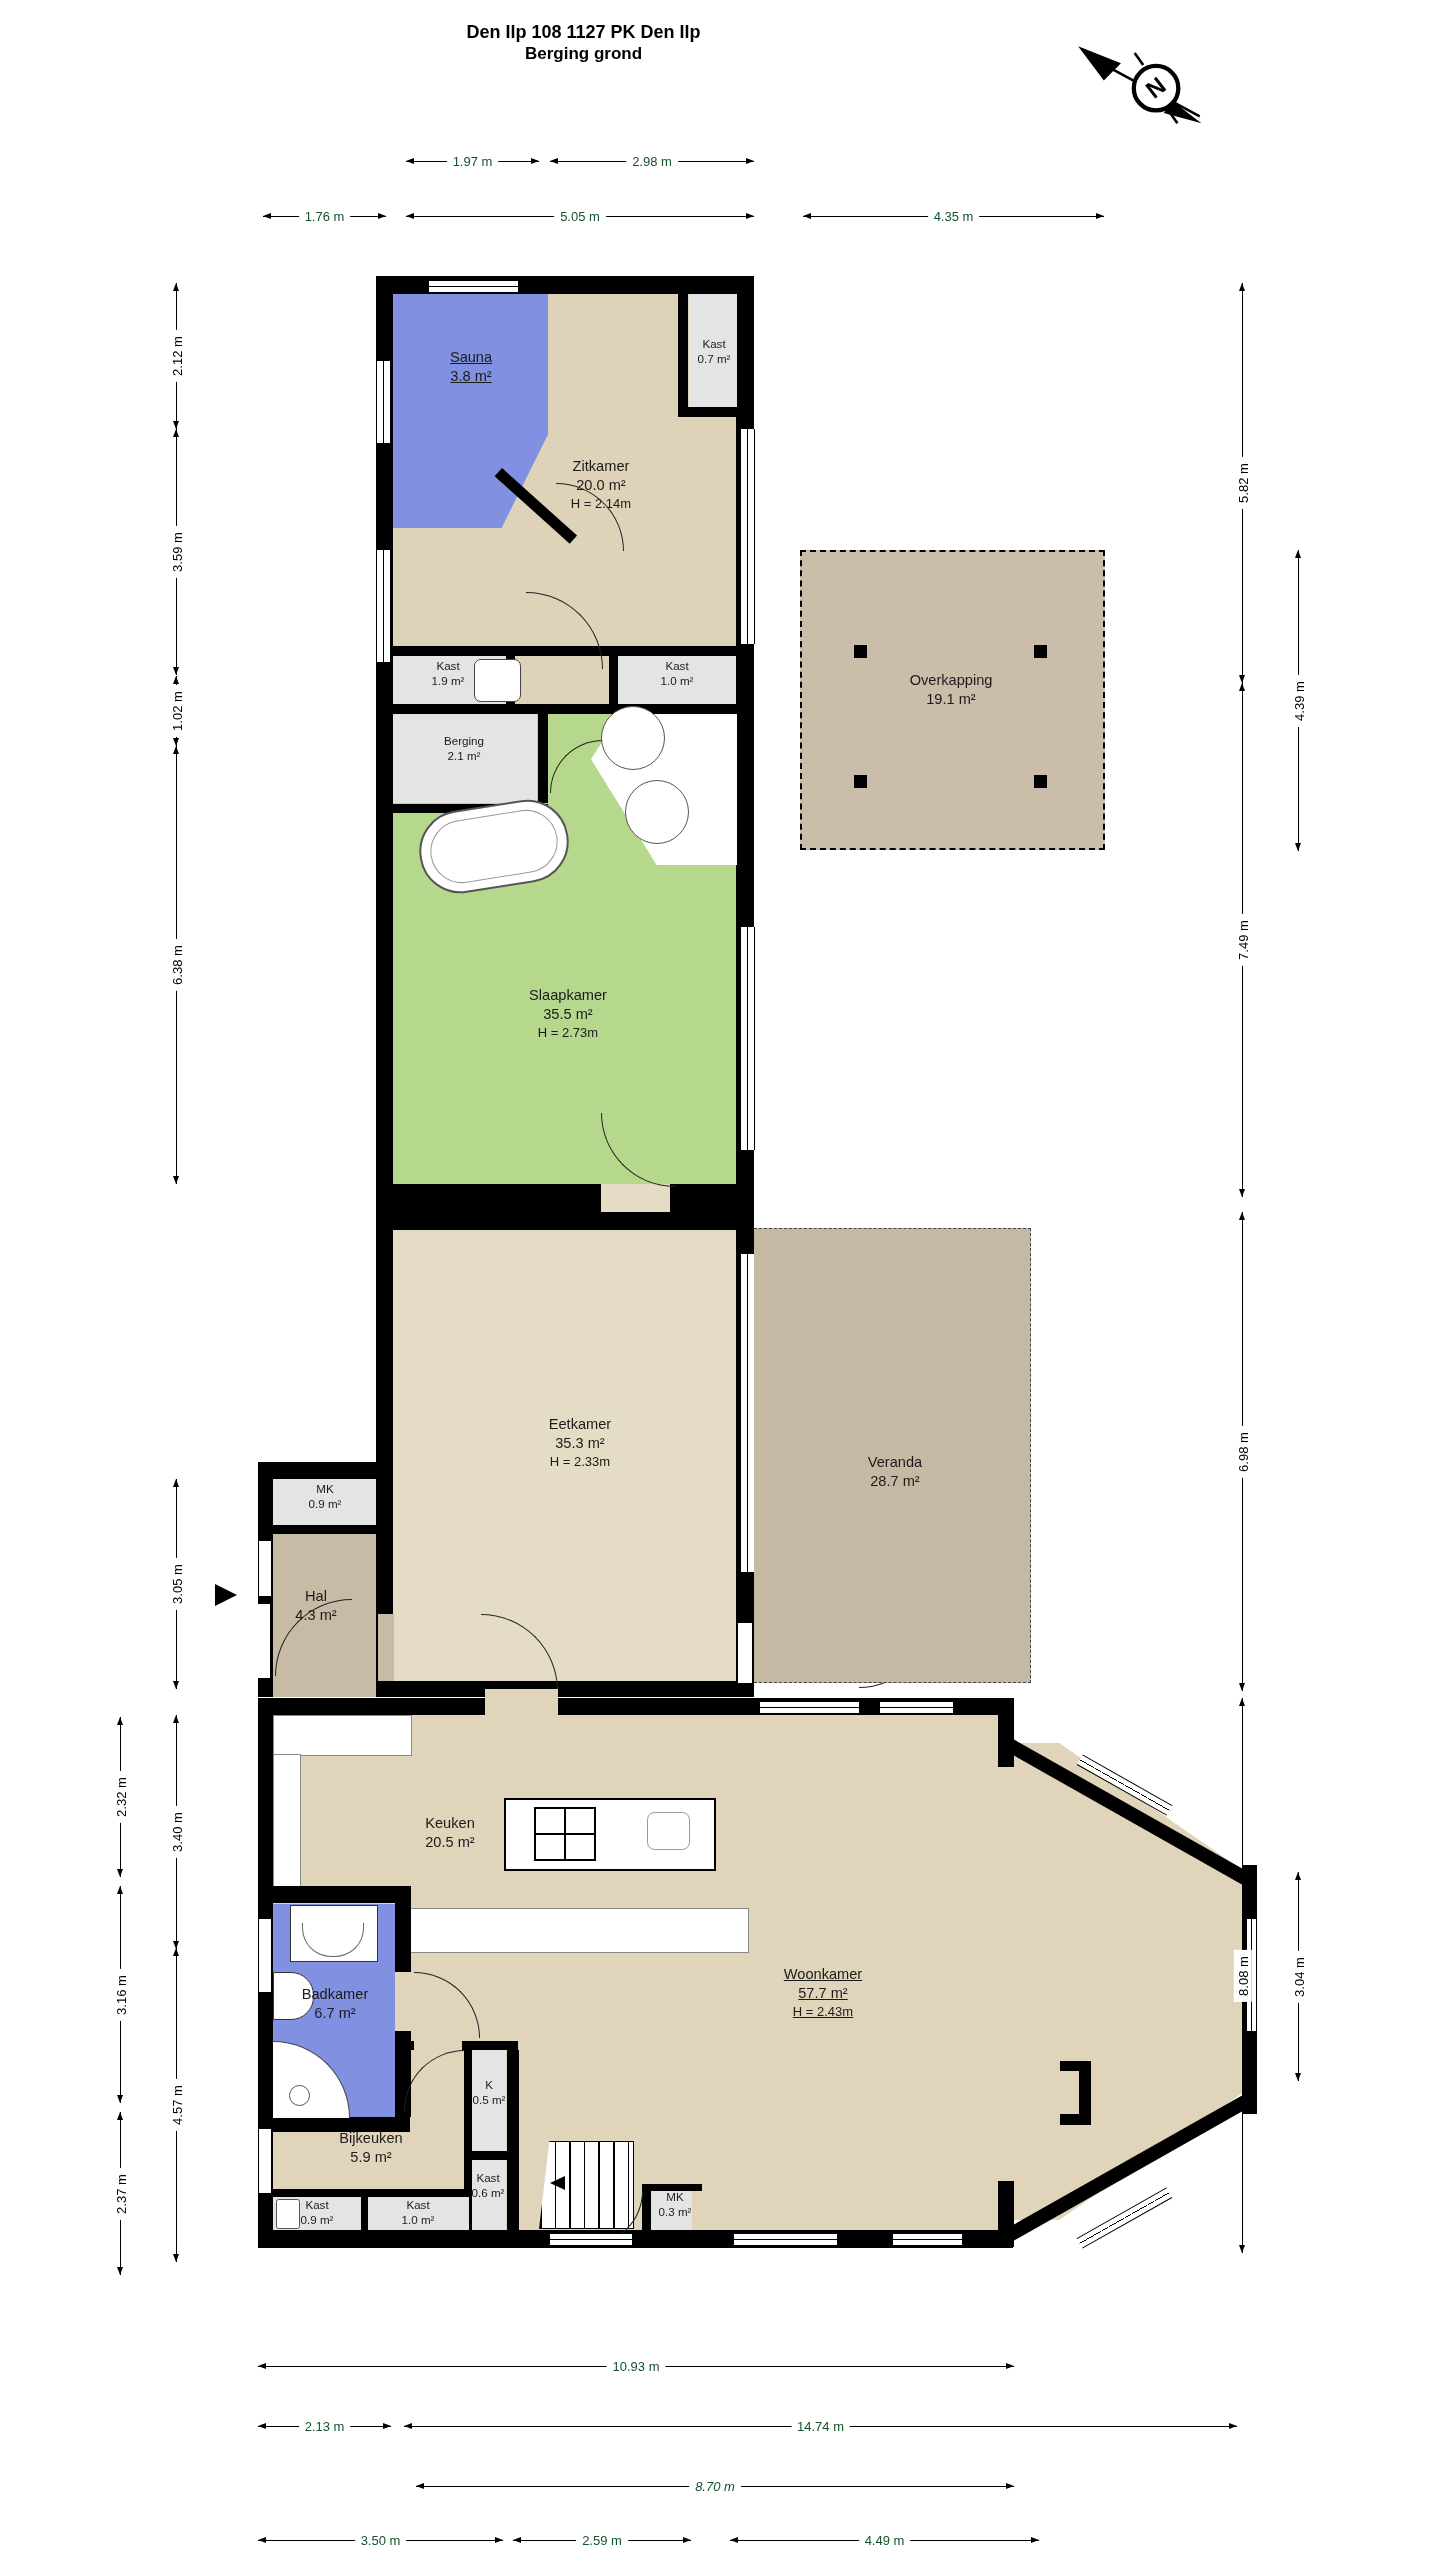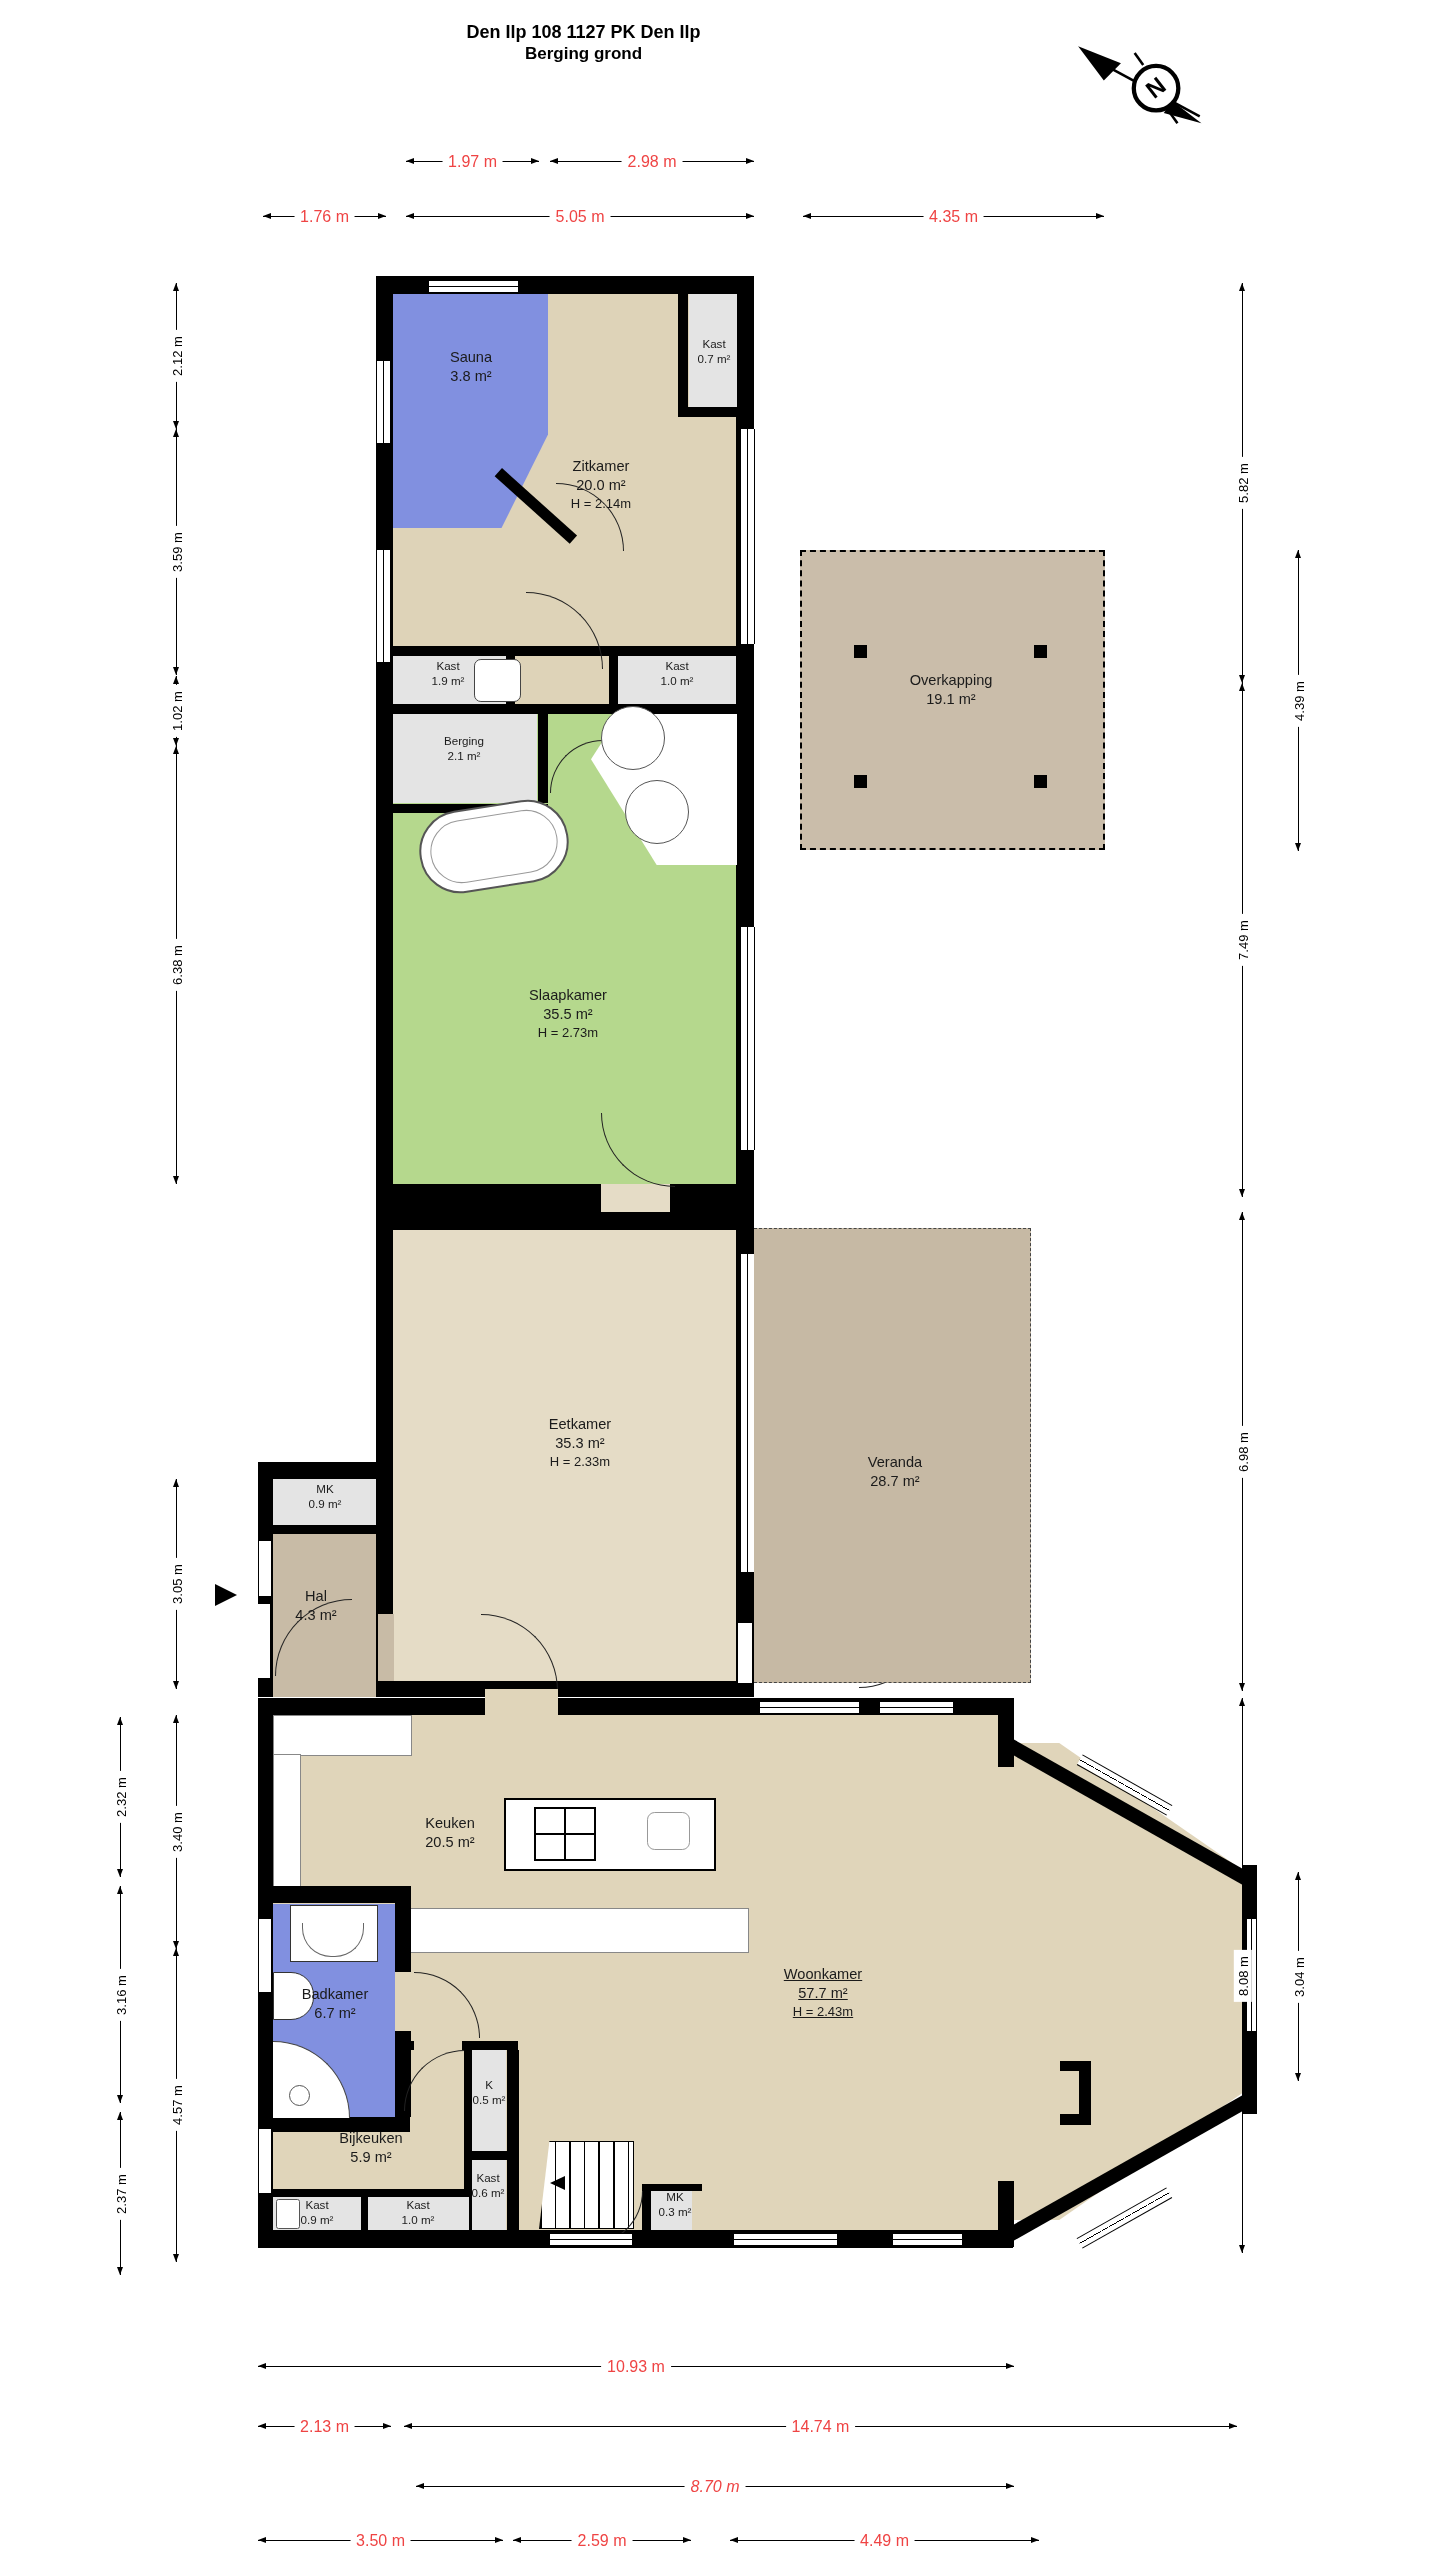--- a/index.html
+++ b/index.html
@@ -24,21 +24,21 @@
   .aTR{border-top:1.7px solid #222;border-right:1.7px solid #222;border-top-right-radius:100%;}
   .aBL{border-bottom:1.7px solid #222;border-left:1.7px solid #222;border-bottom-left-radius:100%;}
   .aBR{border-bottom:1.7px solid #222;border-right:1.7px solid #222;border-bottom-right-radius:100%;}
   
   .dimH{position:absolute;height:0;border-top:0.9px solid #000;}
   .dimH::before{content:"";position:absolute;left:0;top:-4.3px;border-top:3.9px solid transparent;
         border-bottom:3.9px solid transparent;border-right:8.6px solid #000;}
   .dimH::after{content:"";position:absolute;right:0;top:-4.3px;border-top:3.9px solid transparent;
         border-bottom:3.9px solid transparent;border-left:8.6px solid #000;}
   .dimH span{position:absolute;left:50%;top:-8.6px;transform:translateX(-50%);background:#fff;
-        padding:0 6px;font-size:16px;line-height:17px;color:#ef4444;white-space:nowrap;}
+        padding:0 6px;font-size:13px;line-height:17px;color:#14532d;white-space:nowrap;}
   .dimV{position:absolute;width:0;border-left:0.9px solid #000;}
   .dimV::before{content:"";position:absolute;top:0;left:-4.3px;border-left:3.9px solid transparent;
         border-right:3.9px solid transparent;border-bottom:8.6px solid #000;}
   .dimV::after{content:"";position:absolute;bottom:0;left:-4.3px;border-left:3.9px solid transparent;
         border-right:3.9px solid transparent;border-top:8.6px solid #000;}
   .dimV span{position:absolute;top:50%;left:0;transform:translate(-50%,-50%) rotate(-90deg);
         background:#fff;padding:1.7px 6px;font-size:13px;color:#000;white-space:nowrap;}
   .fixture{position:absolute;background:#fff;}
   .title{position:absolute;left:326px;top:20.6px;width:515px;text-align:center;color:#000;}
   .title .t1{font-size:18px;font-weight:bold;line-height:22px;}
@@ -205,21 +205,21 @@
   <div class="abs" style="left:1060px;top:2061px;width:31px;height:64px;background:#000;">
     <div style="position:absolute;left:0;top:10.3px;width:19px;height:43px;background:#e0d5ba;"></div>
   </div>
 
   <div class="winV" style="left:258px;top:1919px;width:12px;height:73px;"></div>
   <div class="winV" style="left:258px;top:2129px;width:12px;height:64px;"></div>
   <div class="winH" style="left:550px;top:2233px;width:82px;height:11px;"></div>
   <div class="winH" style="left:734px;top:2233px;width:103px;height:11px;"></div>
   <div class="winH" style="left:893px;top:2233px;width:69px;height:11px;"></div>
 
-  <div class="lbl" style="left:471px;top:348px;">
+  <div class="lbl" style="left:471px;top:348px;text-decoration:underline;">
     <span class="n">Sauna</span>
       <span class="a">3.8 m²</span>
     </div>
   <div class="lbl" style="left:601px;top:457px;">
     <span class="n">Zitkamer</span>
       <span class="a">20.0 m²</span>
       <span class="h">H = 2.14m</span>
     </div>
   <div class="lbl sm" style="left:714px;top:337px;">
     <span class="n">Kast</span>

